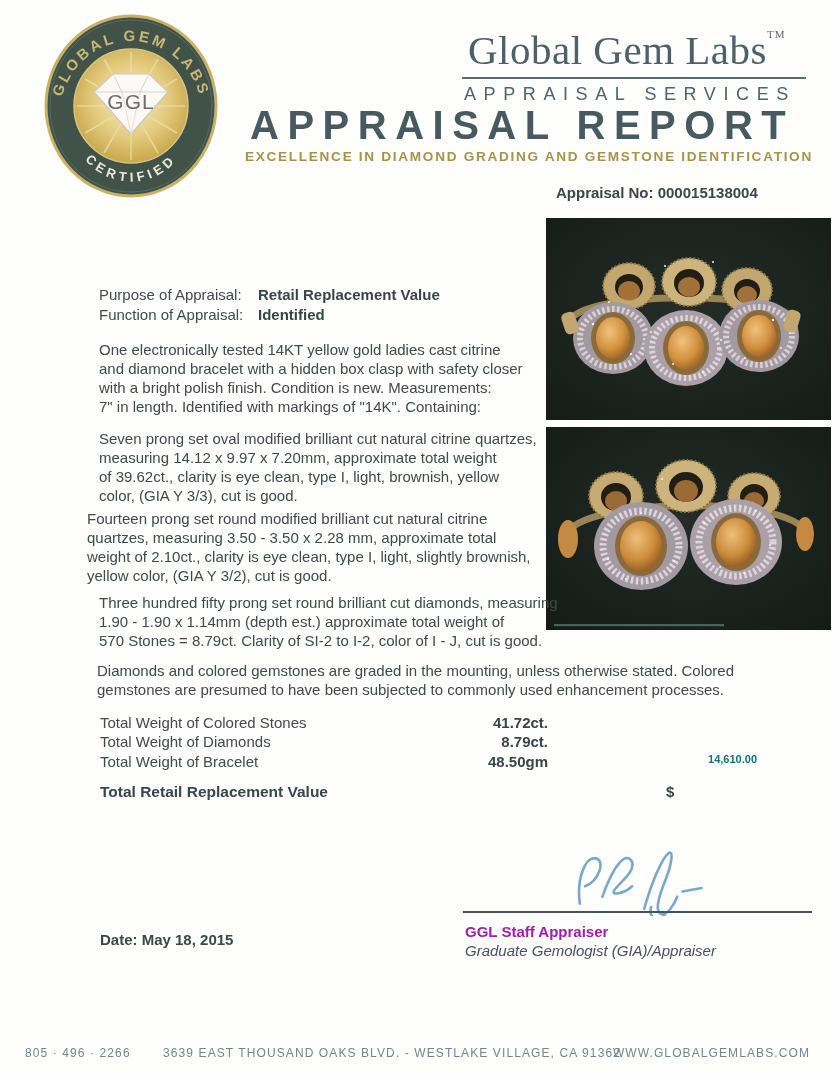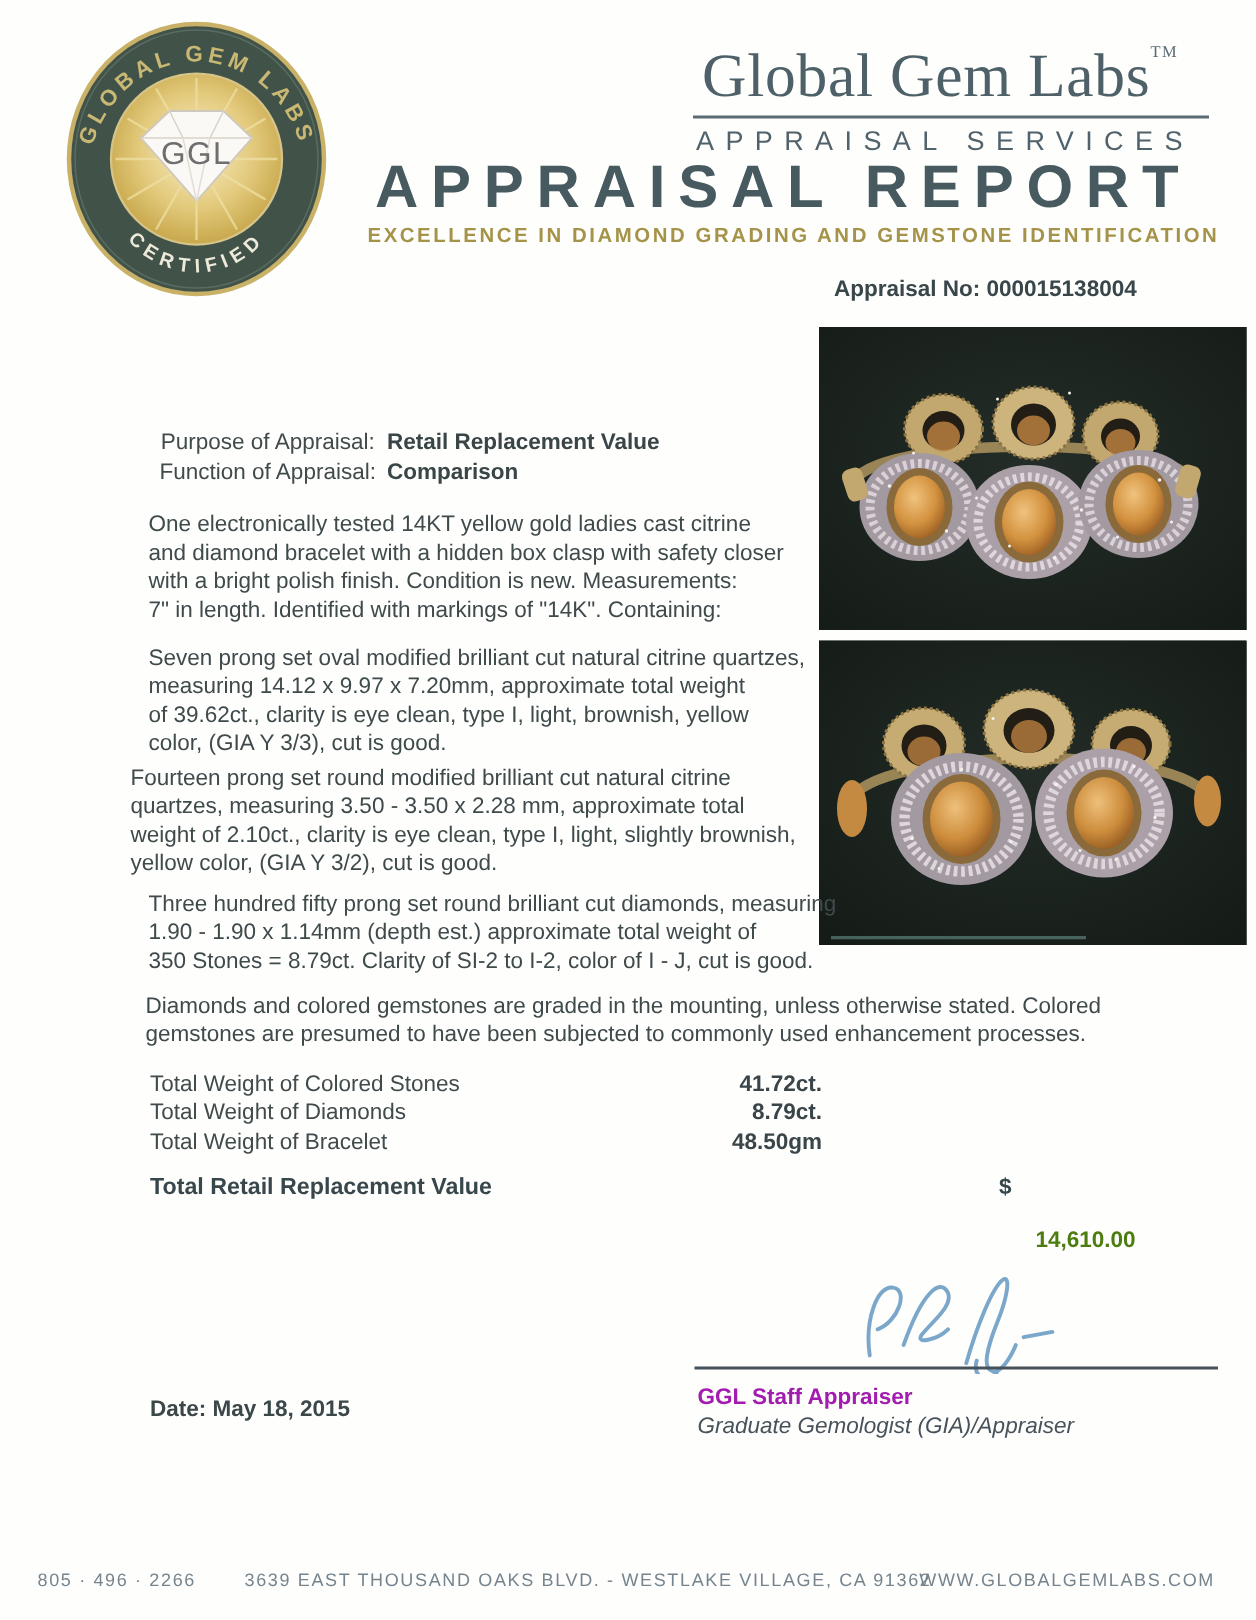--- a/index.html
+++ b/index.html
@@ -23,36 +23,36 @@
 
   
   .photo { background:#1d2520; box-shadow:0 0 0 1px #39413c inset; }
   .photo-1 { left:546px; top:218px; width:285px; height:202px; }
   .photo-2 { left:546px; top:427px; width:285px; height:203px; }
 
   
   .para { font-size:15px; line-height:19px; color:#3f4a4b; white-space:pre-line; }
   .kv-block { left:99px; top:285px; }
   .kv-row { display:flex; font-size:15px; line-height:19.5px; color:#414b4c; }
-  .kv-label { width:159px;text-align:center; }
+  .kv-label { width:159px; }
   .kv-value { font-weight:bold; color:#3a4548; }
   .desc    { left:99px; top:340px; width:460px; }
   .item-1  { left:99px; top:429px; width:470px; }
   .item-2  { left:87px; top:509px; width:475px; }
   .item-3  { left:99px; top:593px; width:480px; }
   .disclaimer { left:97px; top:661px; width:690px; }
 
   
   .totals-row-label { font-size:15px; line-height:19.3px; color:#414b4c; }
   .totals-labels { left:100px; top:713px; }
   .totals-values { left:420px; top:713px; width:128px; text-align:right;
                    font-size:15px; line-height:19.3px; font-weight:bold; color:#394548; }
   .grand-label { left:100px; top:783px; font-size:15.5px; font-weight:bold; color:#37474b; white-space:nowrap; }
   .grand-currency { left:666px; top:783px; font-size:15px; font-weight:bold; color:#37474b; }
-  .grand-value { left:672px; top:818px; width:85px; text-align:right; font-size:15px; font-weight:bold; color:#4d7c0f; }
+  .grand-value { left:672px; top:753px; width:85px; text-align:right; font-size:11px; font-weight:bold; color:#0f766e; }
 
   
   .signature-svg { left:512px; top:846px; width:200px; height:70px; }
   .sig-line { left:463px; top:911px; width:349px; height:1.6px; background:#46525a; }
   .signer-name { left:465px; top:923px; font-size:15px; font-weight:bold; color:#a21caf; }
   .signer-title { left:465px; top:942px; font-size:15px; font-style:italic; color:#47525a; }
   .date-line { left:100px; top:931px; font-size:15px; font-weight:bold; color:#3c4749; white-space:nowrap; }
 
   
   .footer-text { top:1046px; font-size:12px; letter-spacing:1.1px; color:#76848e; white-space:nowrap; }
@@ -235,39 +235,39 @@
     </g>
   </svg>
 
   <div class="abs kv-block">
     <div class="kv-row">
       <span class="kv-label">Purpose of Appraisal:</span>
       <span class="kv-value">Retail Replacement Value</span>
     </div>
     <div class="kv-row">
       <span class="kv-label">Function of Appraisal:</span>
-      <span class="kv-value">Comparison</span>
+      <span class="kv-value">Identified</span>
     </div>
   </div>
 
   <div class="abs para desc">One electronically tested 14KT yellow gold ladies cast citrine
 and diamond bracelet with a hidden box clasp with safety closer
 with a bright polish finish. Condition is new. Measurements:
 7" in length. Identified with markings of "14K".  Containing:</div>
   <div class="abs para item-1">Seven prong set oval modified brilliant cut natural citrine quartzes,
 measuring 14.12 x 9.97 x 7.20mm, approximate total weight
 of 39.62ct., clarity is eye clean, type I, light, brownish, yellow
 color, (GIA Y 3/3), cut is good.</div>
   <div class="abs para item-2">Fourteen prong set round modified brilliant cut natural citrine
 quartzes, measuring 3.50 - 3.50 x 2.28 mm, approximate total
 weight of 2.10ct., clarity is eye clean, type I, light, slightly brownish,
 yellow color, (GIA Y 3/2), cut is good.</div>
   <div class="abs para item-3">Three hundred fifty prong set round brilliant cut diamonds, measuring
 1.90 - 1.90 x 1.14mm (depth est.) approximate total weight of
-350 Stones = 8.79ct. Clarity of SI-2 to I-2, color of I - J, cut is good.</div>
+570 Stones = 8.79ct. Clarity of SI-2 to I-2, color of I - J, cut is good.</div>
   <div class="abs para disclaimer">Diamonds and colored gemstones are graded in the mounting, unless otherwise stated. Colored
 gemstones are presumed to have been subjected to commonly used enhancement processes.</div>
 
   <div class="abs totals-labels">
     <div class="totals-row-label">Total Weight of Colored Stones</div>
     <div class="totals-row-label">Total Weight of Diamonds</div>
     <div class="totals-row-label">Total Weight of Bracelet</div>
   </div>
   <div class="abs totals-values">
     <div>41.72ct.</div>

